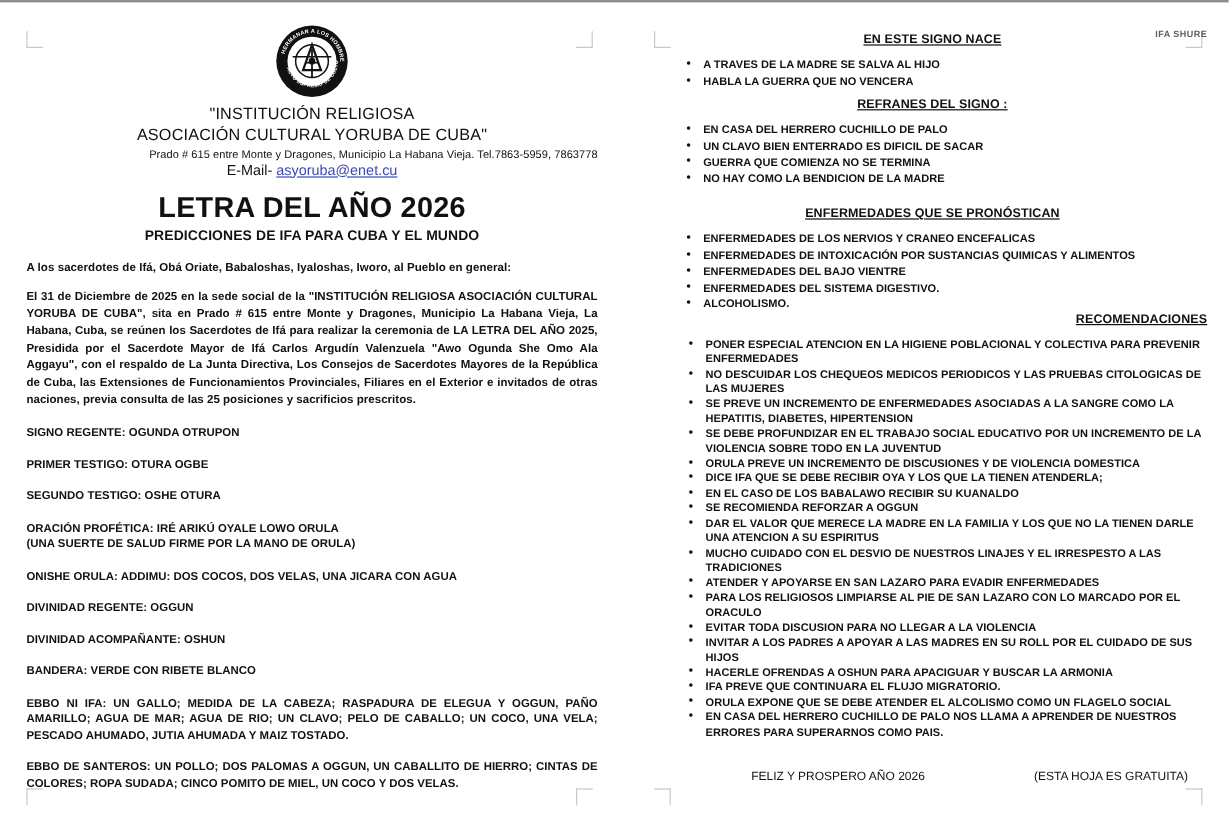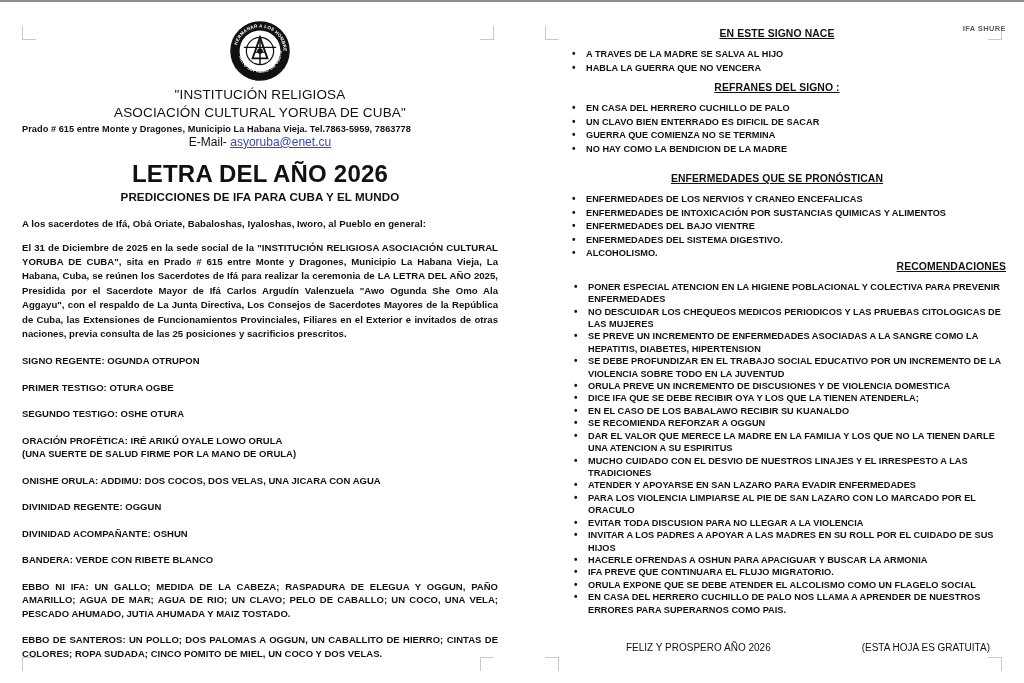--- a/index.html
+++ b/index.html
@@ -62,23 +62,23 @@
 
   
   .org-name {
     text-align: center;
     font-size: 13.5px;
     font-weight: 400;
     line-height: 1.32;
     letter-spacing: .15px;
   }
   .org-addr {
-    text-align: left;
+    text-align: right;
     font-size: 9.2px;
-    font-weight: 700;
+    font-weight: 400;
     margin-top: 2px;
     letter-spacing: .05px;
   }
   .org-email {
     text-align: center;
     font-size: 12px;
     margin-top: 1px;
   }
   .org-email .link {
     color: #3b49b8; text-decoration: underline;
@@ -277,21 +277,21 @@
           <li>NO DESCUIDAR LOS CHEQUEOS MEDICOS PERIODICOS Y LAS PRUEBAS CITOLOGICAS DE LAS MUJERES</li>
           <li>SE PREVE UN INCREMENTO DE ENFERMEDADES ASOCIADAS A LA SANGRE COMO LA HEPATITIS, DIABETES, HIPERTENSION</li>
           <li>SE DEBE PROFUNDIZAR EN EL TRABAJO SOCIAL EDUCATIVO POR UN INCREMENTO DE LA VIOLENCIA SOBRE TODO EN LA JUVENTUD</li>
           <li> ORULA PREVE UN INCREMENTO DE DISCUSIONES Y DE VIOLENCIA DOMESTICA</li>
           <li>DICE IFA QUE SE DEBE RECIBIR OYA Y LOS QUE LA TIENEN ATENDERLA;</li>
           <li>EN EL CASO DE LOS BABALAWO RECIBIR SU KUANALDO</li>
           <li>SE RECOMIENDA REFORZAR A OGGUN</li>
           <li>DAR EL VALOR QUE MERECE LA MADRE EN LA FAMILIA Y LOS QUE NO LA TIENEN DARLE UNA ATENCION A SU ESPIRITUS</li>
           <li>MUCHO CUIDADO CON EL DESVIO DE NUESTROS LINAJES Y EL IRRESPESTO A LAS TRADICIONES</li>
           <li>ATENDER Y APOYARSE EN SAN LAZARO PARA EVADIR ENFERMEDADES</li>
-          <li>PARA LOS VIOLENCIA LIMPIARSE AL PIE DE SAN LAZARO CON LO MARCADO POR EL ORACULO</li>
+          <li>PARA LOS RELIGIOSOS LIMPIARSE AL PIE DE SAN LAZARO CON LO MARCADO POR EL ORACULO</li>
           <li>EVITAR TODA DISCUSION PARA NO LLEGAR A LA VIOLENCIA</li>
           <li>INVITAR A LOS PADRES A APOYAR A LAS MADRES EN SU ROLL POR EL CUIDADO DE SUS HIJOS</li>
           <li>HACERLE OFRENDAS A OSHUN PARA APACIGUAR Y BUSCAR LA ARMONIA</li>
           <li>IFA PREVE QUE CONTINUARA EL FLUJO MIGRATORIO.</li>
           <li>ORULA EXPONE QUE SE DEBE ATENDER EL ALCOLISMO COMO UN FLAGELO SOCIAL</li>
           <li>EN CASA DEL HERRERO CUCHILLO DE PALO NOS LLAMA A APRENDER DE NUESTROS ERRORES PARA SUPERARNOS COMO PAIS.</li>
         </ul>
     </div>
   </div>
 

